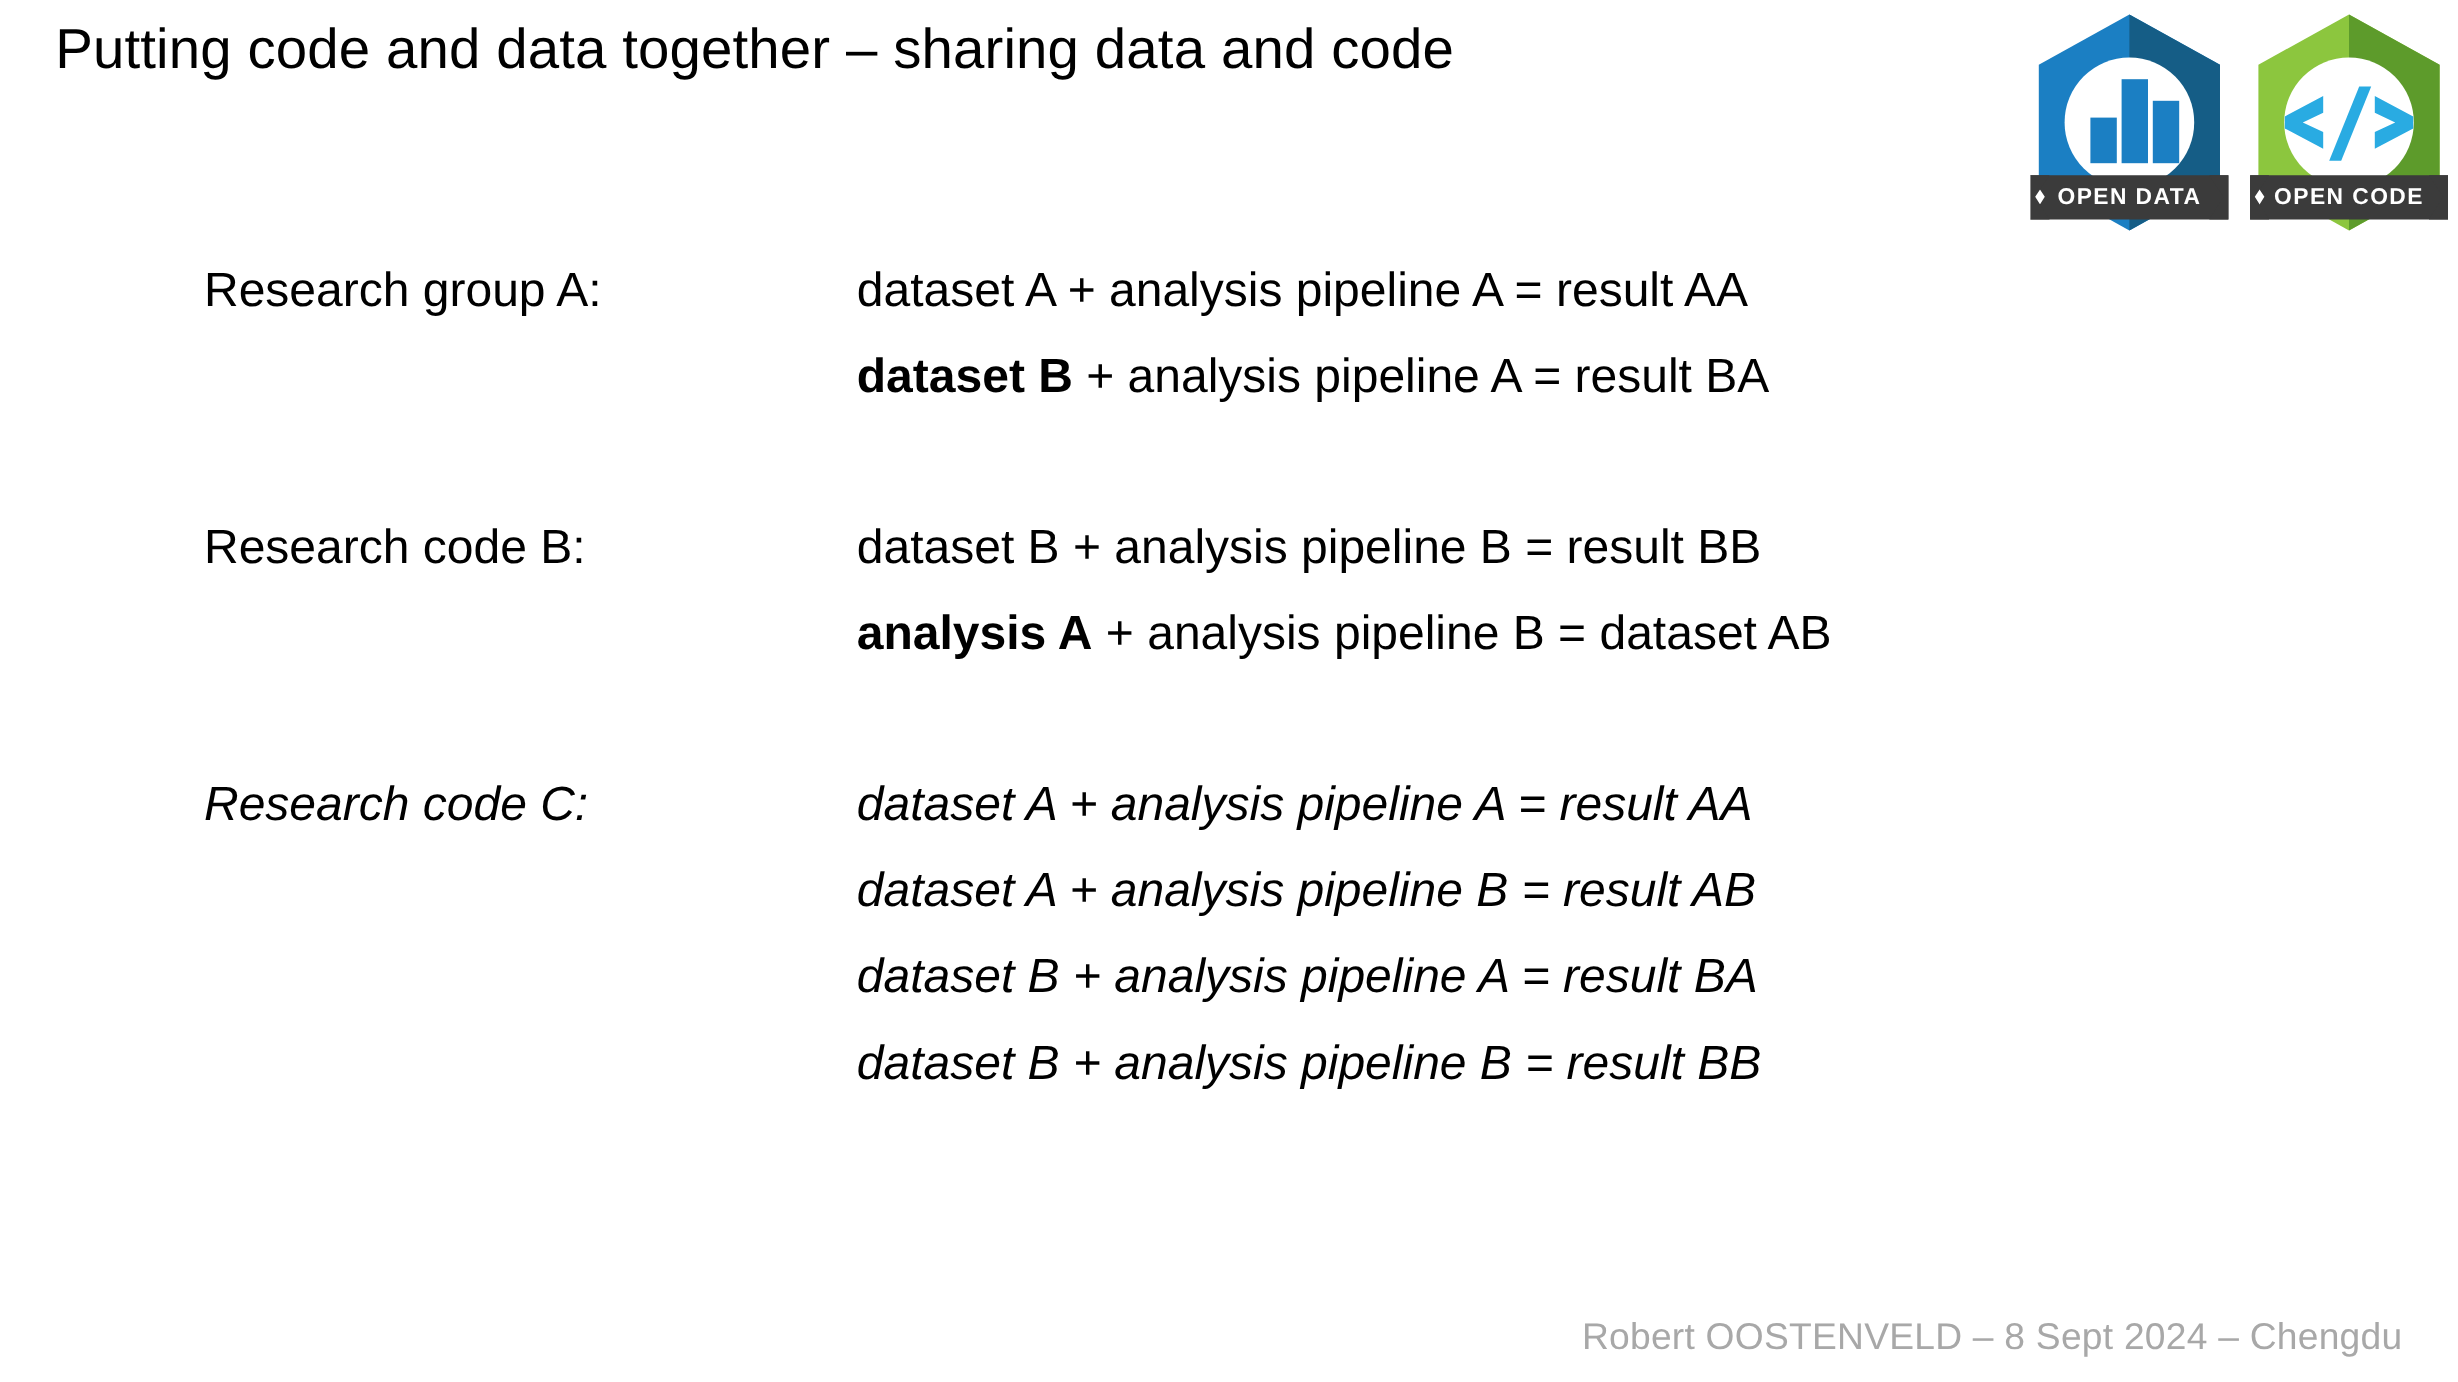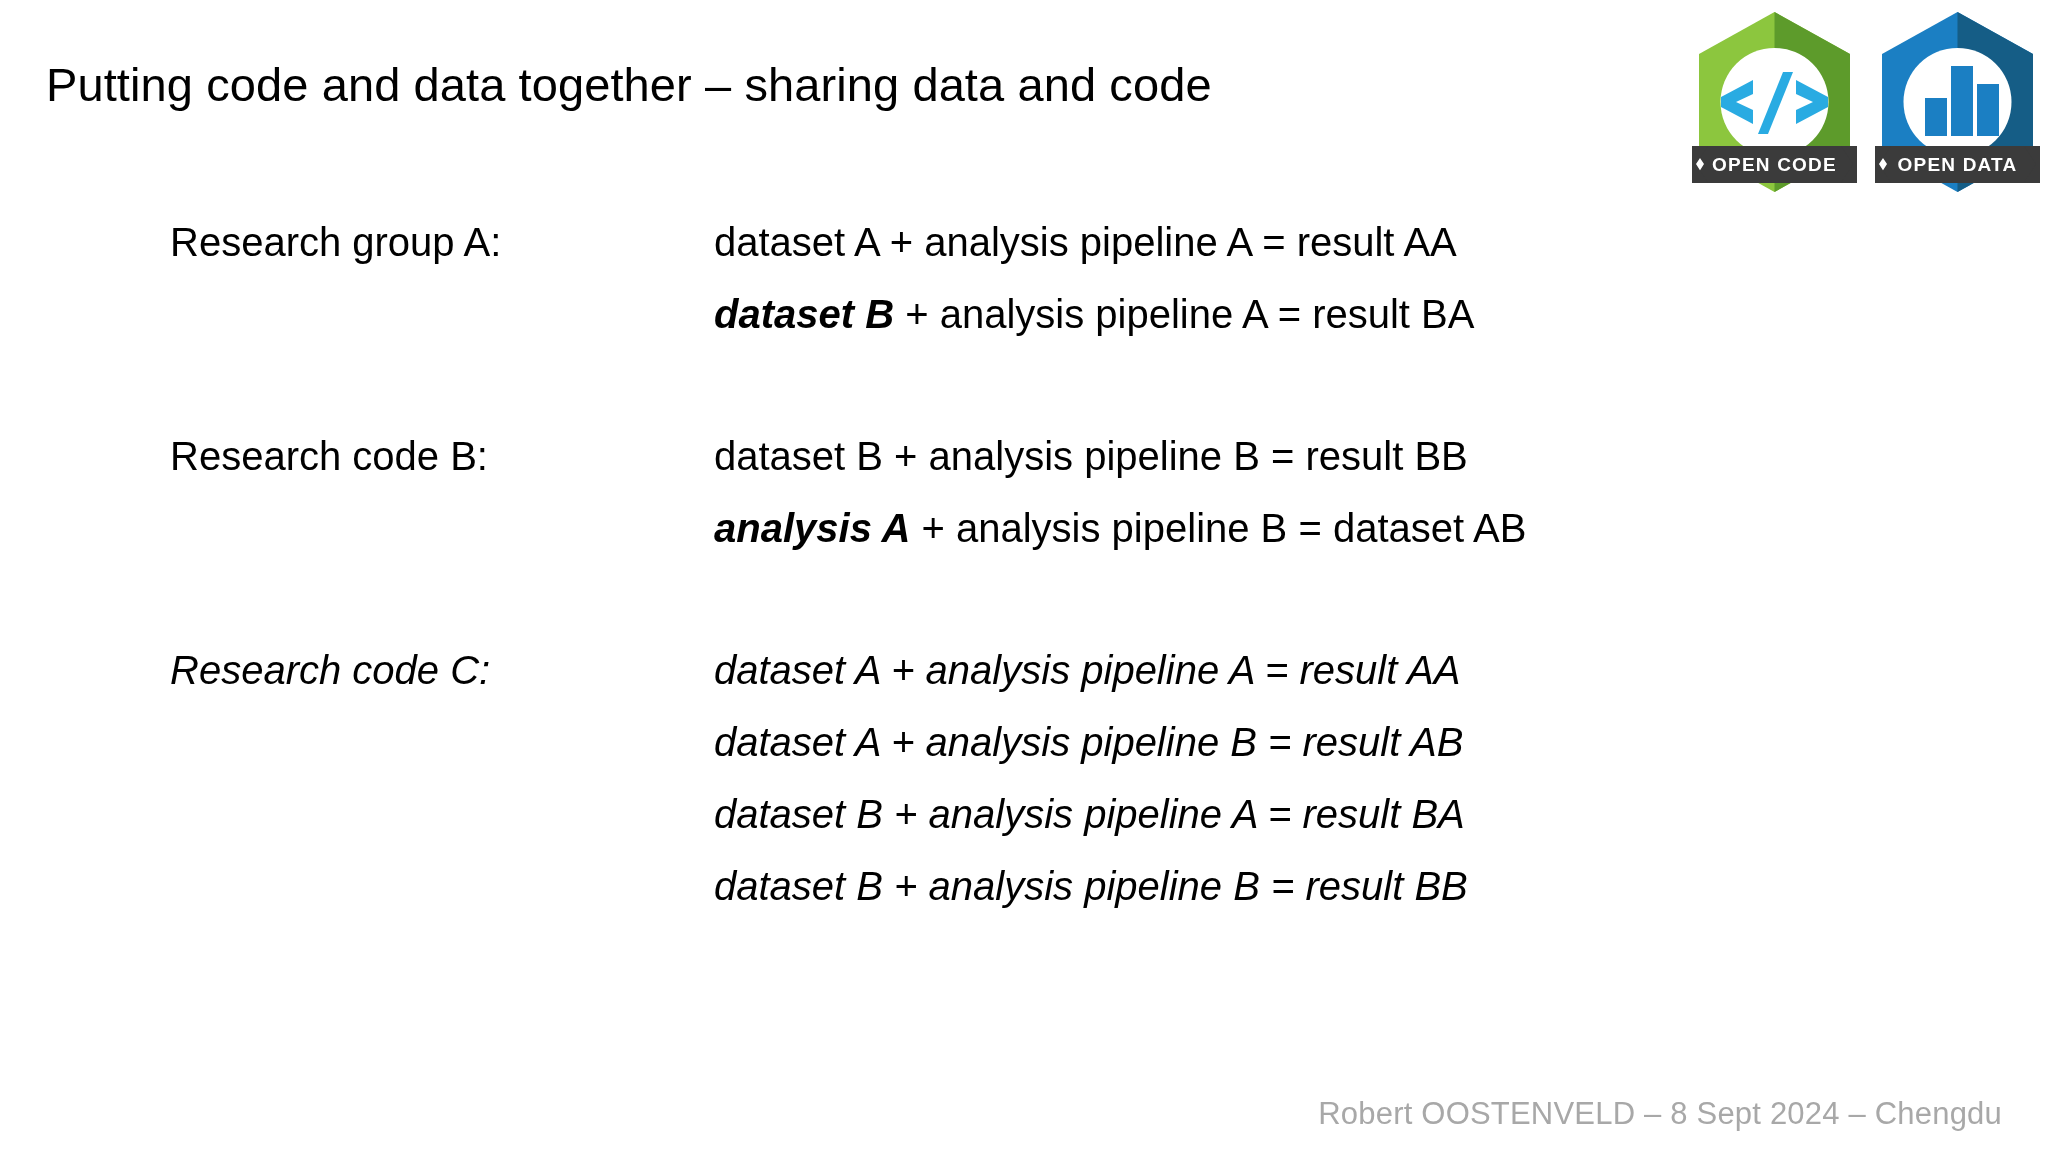--- a/index.html
+++ b/index.html
@@ -20,21 +20,20 @@
   .slide-title {
     position: absolute;
     left: 46px;
     top: 14px;
     font-size: 47px;
     font-weight: 400;
     line-height: 1.15;
     letter-spacing: 0.1px;
     color: #000000;
     white-space: nowrap;
-    margin-top: 44px;
   }
 
   
   .badges {
     position: absolute;
     top: 8px;
     left: 1690px;
     width: 352px;
     height: 190px;
     display: flex;
@@ -81,21 +80,20 @@
   }
   .line {
     font-size: 40px;
     line-height: 72px;
     white-space: nowrap;
     color: #000000;
     margin-left: 24px;
   }
   .line b {
     font-weight: 700;
-    font-style: italic;
   }
   .italic, .italic .line, .italic .group-label {
     font-style: italic;
   }
 
   
   .footer {
     position: absolute;
     right: 46px;
     bottom: 16px;
@@ -105,64 +103,64 @@
     white-space: nowrap;
     letter-spacing: 0.2px;
   }
 </style>
 </head>
 <body>
 
 <div class="slide-title">Putting code and data together – sharing data and code</div>
 
 <div class="badges">
-
-  <div class="badge">
-    <svg width="169" height="188" viewBox="0 0 169 188" xmlns="http://www.w3.org/2000/svg">
-
-      <path d="M84.5 4 L160 46 L160 142 L84.5 184 L9 142 L9 46 Z" fill="#8CC63E"></path>
-
-      <path d="M84.5 4 L160 46 L160 142 L84.5 184 Z" fill="#5D9B2B"></path>
-
-      <circle cx="84.5" cy="94" r="54" fill="#ffffff"></circle>
-
-      <g fill="#29ABE2">
-        <path d="M63 72 L63 86 L46 94 L63 102 L63 116 L31 99 L31 89 Z"></path>
-        <path d="M106 72 L106 86 L123 94 L106 102 L106 116 L138 99 L138 89 Z"></path>
-        <path d="M93 64 L103 64 L78 126 L68 126 Z"></path>
-      </g>
-
-      <path d="M2 138 L167 138 L167 175 L2 175 L14 156 Z" fill="#3B3B3B"></path>
-      <path d="M2 138 L18 138 L6 156 L18 175 L2 175 Z" fill="#3B3B3B"></path>
-      <path d="M151 138 L167 138 L167 175 L151 175 L163 156 Z" fill="#3B3B3B"></path>
-    </svg>
-    <div style="position:absolute;left:0;top:142px;width:169px;text-align:center;
-                color:#ffffff;font-size:19px;font-weight:700;letter-spacing:1.2px;
-                font-family:'Liberation Sans',sans-serif;line-height:30px;">OPEN CODE</div>
-  </div>
 
   <div class="badge">
     <svg width="169" height="188" viewBox="0 0 169 188" xmlns="http://www.w3.org/2000/svg">
       <path d="M84.5 4 L160 46 L160 142 L84.5 184 L9 142 L9 46 Z" fill="#1B7FC3"></path>
       <path d="M84.5 4 L160 46 L160 142 L84.5 184 Z" fill="#155D86"></path>
       <circle cx="84.5" cy="94" r="54" fill="#ffffff"></circle>
       <g fill="#1B7FC3">
         <rect x="52" y="90" width="22" height="38"></rect>
         <rect x="78" y="58" width="22" height="70"></rect>
         <rect x="104" y="76" width="22" height="52"></rect>
       </g>
       <path d="M2 138 L167 138 L167 175 L2 175 L14 156 Z" fill="#3B3B3B"></path>
       <path d="M2 138 L18 138 L6 156 L18 175 L2 175 Z" fill="#3B3B3B"></path>
       <path d="M151 138 L167 138 L167 175 L151 175 L163 156 Z" fill="#3B3B3B"></path>
     </svg>
     <div style="position:absolute;left:0;top:142px;width:169px;text-align:center;
                 color:#ffffff;font-size:19px;font-weight:700;letter-spacing:1.2px;
                 font-family:'Liberation Sans',sans-serif;line-height:30px;">OPEN  DATA</div>
   </div>
 
+  <div class="badge">
+    <svg width="169" height="188" viewBox="0 0 169 188" xmlns="http://www.w3.org/2000/svg">
+
+      <path d="M84.5 4 L160 46 L160 142 L84.5 184 L9 142 L9 46 Z" fill="#8CC63E"></path>
+
+      <path d="M84.5 4 L160 46 L160 142 L84.5 184 Z" fill="#5D9B2B"></path>
+
+      <circle cx="84.5" cy="94" r="54" fill="#ffffff"></circle>
+
+      <g fill="#29ABE2">
+        <path d="M63 72 L63 86 L46 94 L63 102 L63 116 L31 99 L31 89 Z"></path>
+        <path d="M106 72 L106 86 L123 94 L106 102 L106 116 L138 99 L138 89 Z"></path>
+        <path d="M93 64 L103 64 L78 126 L68 126 Z"></path>
+      </g>
+
+      <path d="M2 138 L167 138 L167 175 L2 175 L14 156 Z" fill="#3B3B3B"></path>
+      <path d="M2 138 L18 138 L6 156 L18 175 L2 175 Z" fill="#3B3B3B"></path>
+      <path d="M151 138 L167 138 L167 175 L151 175 L163 156 Z" fill="#3B3B3B"></path>
+    </svg>
+    <div style="position:absolute;left:0;top:142px;width:169px;text-align:center;
+                color:#ffffff;font-size:19px;font-weight:700;letter-spacing:1.2px;
+                font-family:'Liberation Sans',sans-serif;line-height:30px;">OPEN CODE</div>
+  </div>
+
 </div>
 
 <div class="content">
 
   <div class="group group-a">
     <div class="group-label">Research group A:</div>
     <div class="group-lines">
       <div class="line">
         <span>dataset A + analysis pipeline A = result AA</span>
       </div>

